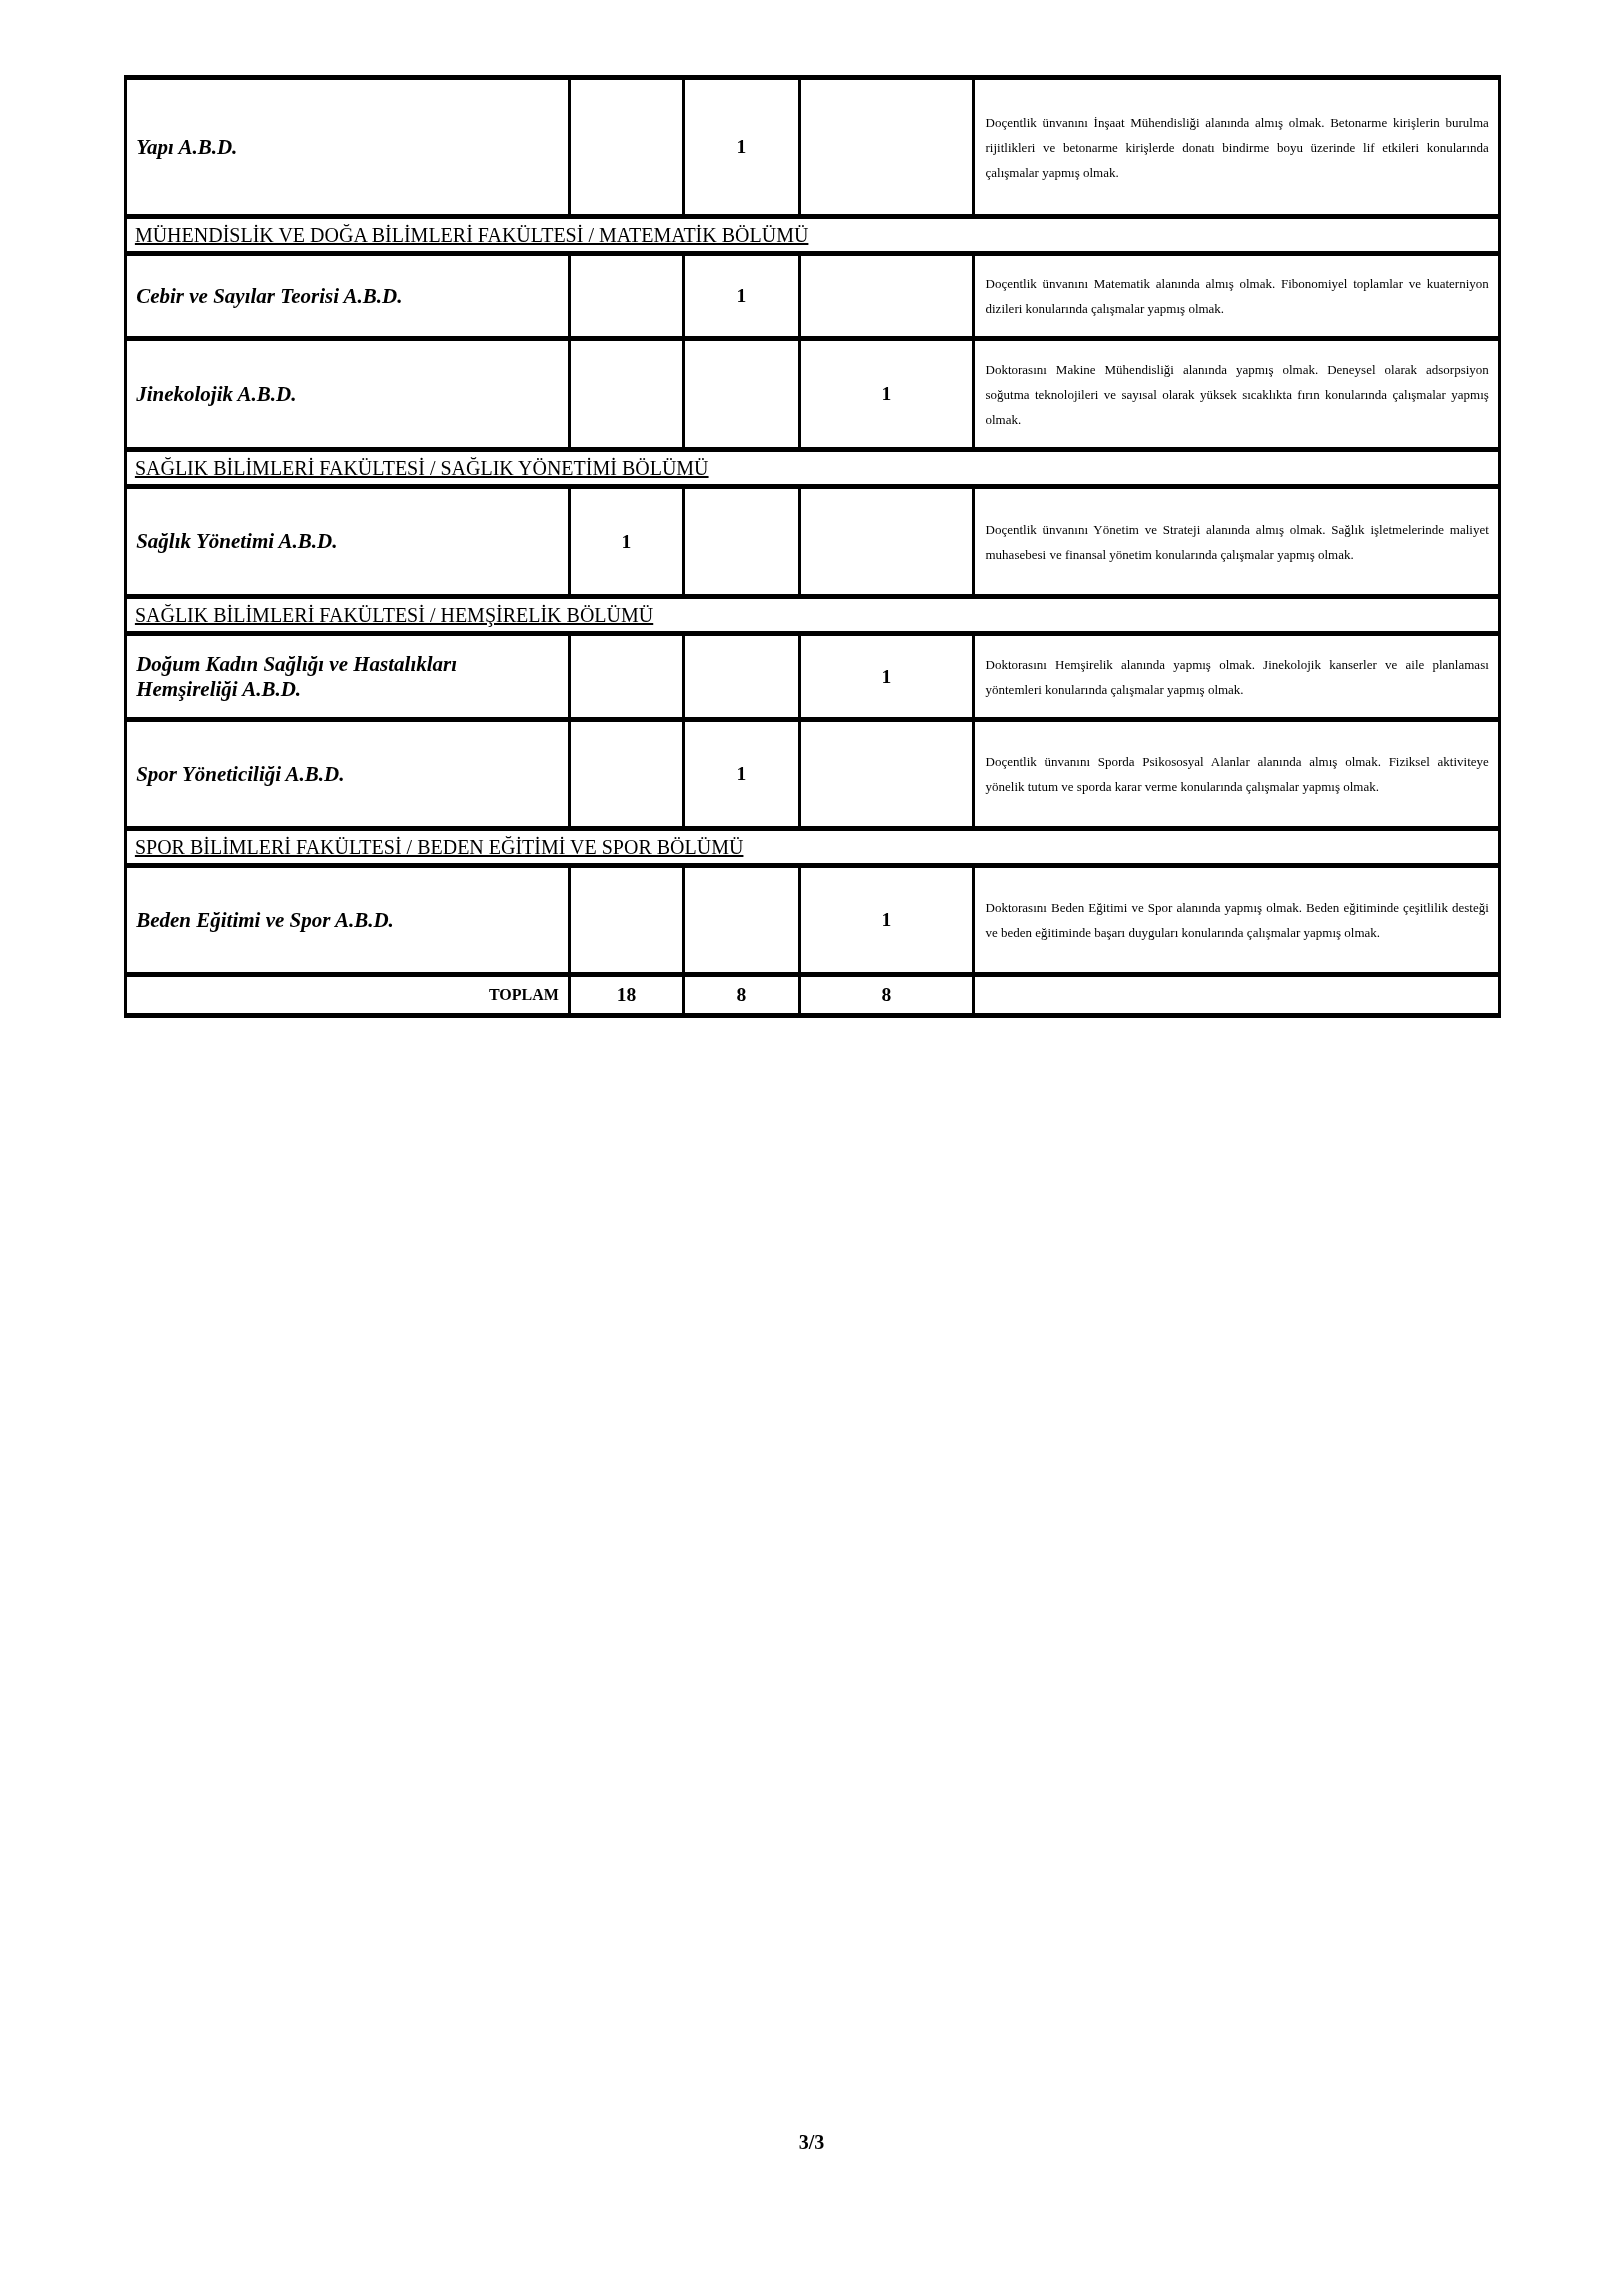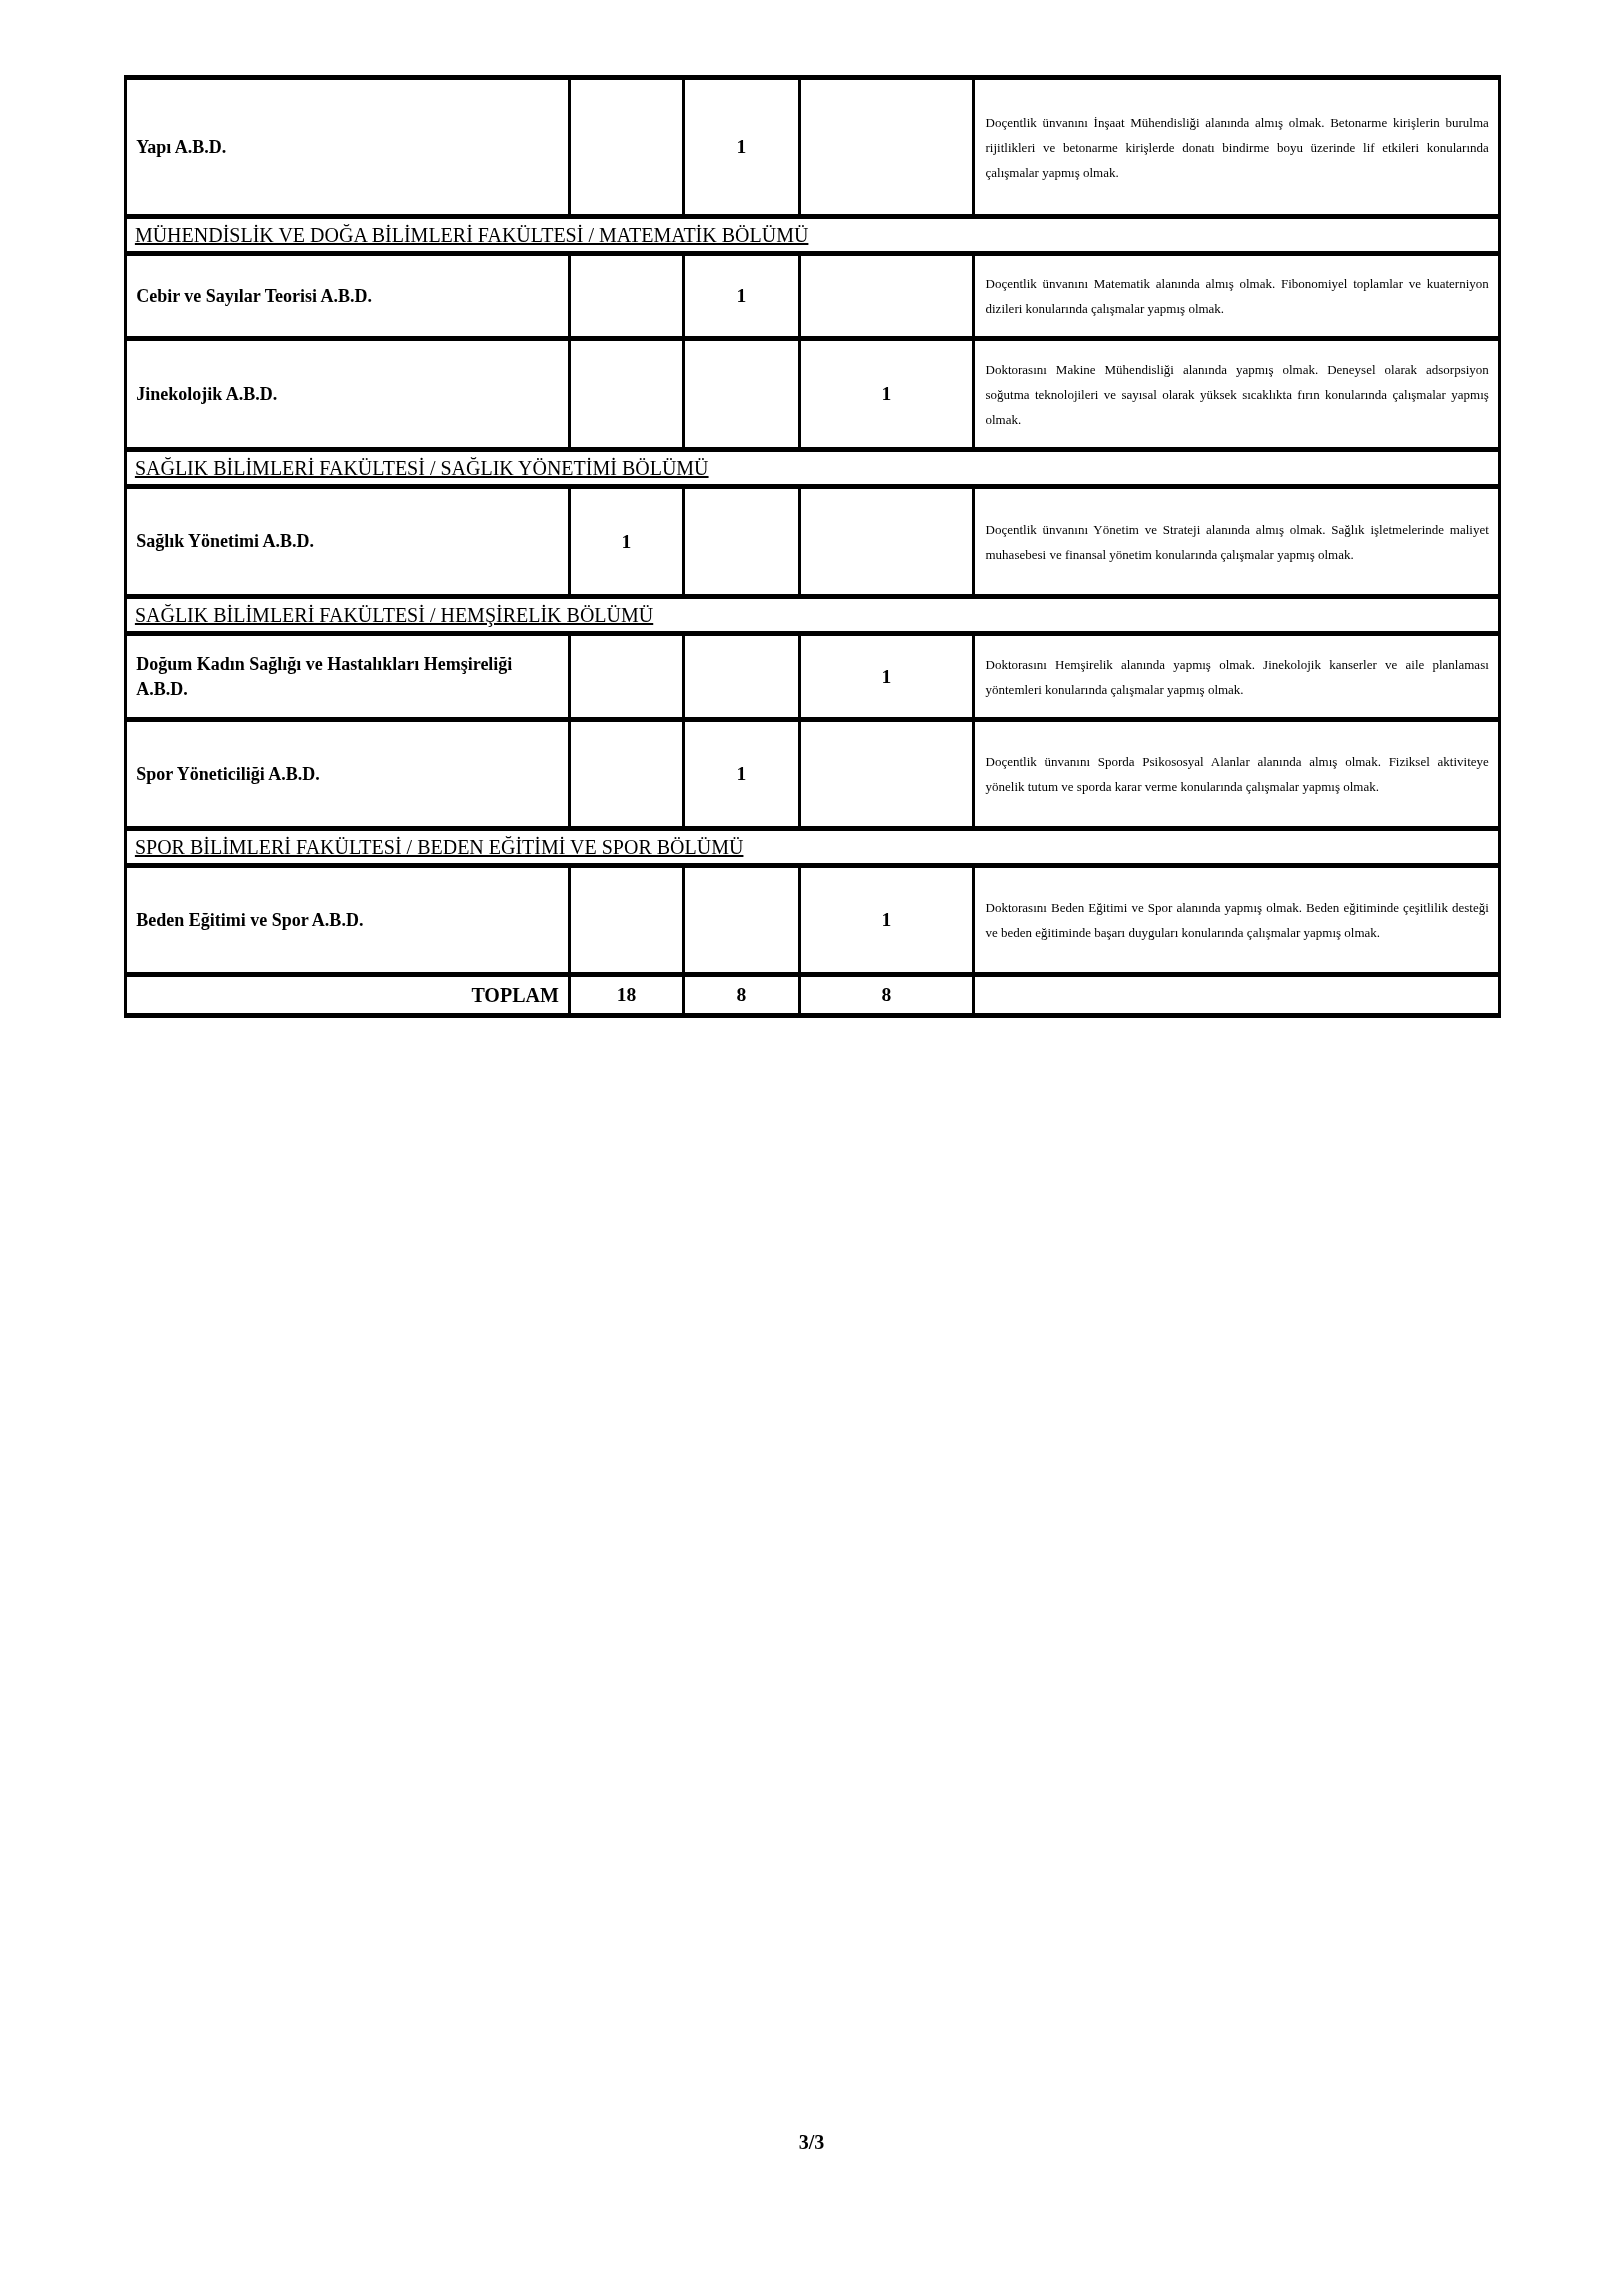--- a/index.html
+++ b/index.html
@@ -28,24 +28,25 @@
   table.jobs td {
     border-left: 3.3px solid #000;
     border-right: 3.3px solid #000;
     border-top: 5.2px solid #000;
     border-bottom: 5.2px solid #000;
     vertical-align: middle;
     overflow: hidden;
   }
   td.name {
     font-weight: bold;
-    font-size: 18px;
+    font-size: 21px;
     line-height: 25px;
     padding: 3.9px 6.5px 3.9px 9.2px;
     text-align: left;
+    font-style: italic;
   }
   td.num {
     font-weight: bold;
     font-size: 19.6px;
     text-align: center;
     padding: 1.3px;
   }
   td.desc {
     font-size: 13px;
     line-height: 25px;
@@ -55,21 +56,21 @@
   td.section {
     font-size: 20px;
     font-weight: normal;
     text-align: left;
     padding: 2.6px 6.5px 2.6px 7.9px;
     white-space: nowrap;
     text-decoration: underline;
   }
   td.total-label {
     font-weight: bold;
-    font-size: 20px;
+    font-size: 16px;
     text-align: right;
     padding: 2.6px 9.2px 2.6px 6.5px;
   }
   .footer-page-number {
     position: absolute;
     top: 2131px;
     left: 0;
     width: 100%;
     text-align: center;
     font-size: 20px;

